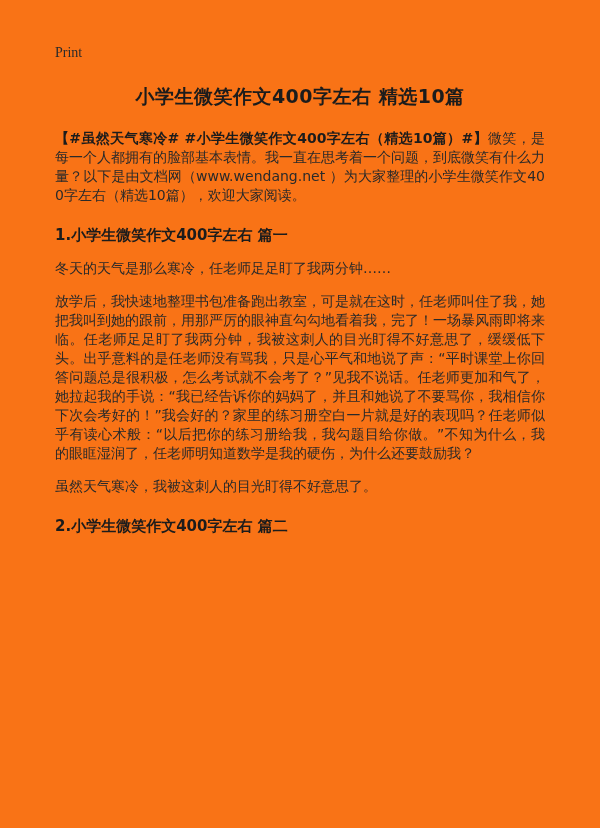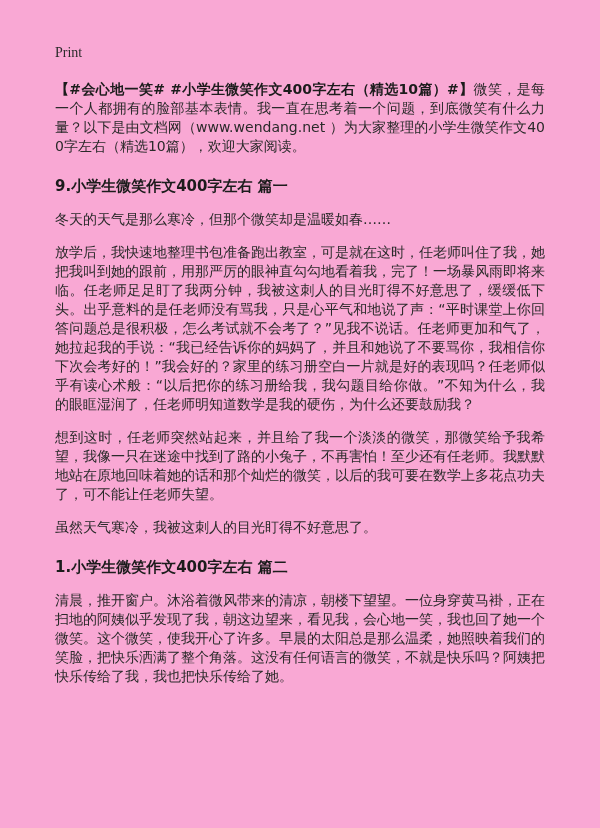--- a/index.html
+++ b/index.html
@@ -7,21 +7,21 @@
   body {
     width: 600px;
     height: 828px;
     overflow: hidden;
     font-family: "DejaVu Sans", sans-serif;
     color: #262626;
   }
   .page {
     width: 600px;
     height: 828px;
-    background: #f9a8d4;
+    background: #f97316;
     padding: 42px 55px 20px 55px;
   }
   .print-link {
     font-family: "Liberation Serif", "DejaVu Serif", serif;
     font-size: 14px;
     color: #2b2b2b;
     display: inline-block;
     cursor: pointer;
   }
   h1.doc-title {
@@ -49,27 +49,26 @@
     color: #1c1c1c;
   }
 </style>
 </head>
 <body>
 
 <div class="page">
 
   <span class="print-link">Print</span>
 
+  <h1 class="doc-title">小学生微笑作文400字左右 精选10篇</h1>
 
-  <p class="para intro"><span class="tags">【#会心地一笑# #小学生微笑作文400字左右（精选10篇）#】</span><span>微笑，是每一个人都拥有的脸部基本表情。我一直在思考着一个问题，到底微笑有什么力量？以下是由文档网（www.wendang.net ）为大家整理的小学生微笑作文400字左右（精选10篇），欢迎大家阅读。</span></p>
+  <p class="para intro"><span class="tags">【#虽然天气寒冷# #小学生微笑作文400字左右（精选10篇）#】</span><span>微笑，是每一个人都拥有的脸部基本表情。我一直在思考着一个问题，到底微笑有什么力量？以下是由文档网（www.wendang.net ）为大家整理的小学生微笑作文400字左右（精选10篇），欢迎大家阅读。</span></p>
 
-  <h2 class="section-heading">9.小学生微笑作文400字左右 篇一</h2>
+  <h2 class="section-heading">1.小学生微笑作文400字左右 篇一</h2>
 
-  <p class="para">冬天的天气是那么寒冷，但那个微笑却是温暖如春……</p>
+  <p class="para">冬天的天气是那么寒冷，任老师足足盯了我两分钟……</p>
   <p class="para">放学后，我快速地整理书包准备跑出教室，可是就在这时，任老师叫住了我，她把我叫到她的跟前，用那严厉的眼神直勾勾地看着我，完了！一场暴风雨即将来临。任老师足足盯了我两分钟，我被这刺人的目光盯得不好意思了，缓缓低下头。出乎意料的是任老师没有骂我，只是心平气和地说了声：“平时课堂上你回答问题总是很积极，怎么考试就不会考了？”见我不说话。任老师更加和气了，她拉起我的手说：“我已经告诉你的妈妈了，并且和她说了不要骂你，我相信你下次会考好的！”我会好的？家里的练习册空白一片就是好的表现吗？任老师似乎有读心术般：“以后把你的练习册给我，我勾题目给你做。”不知为什么，我的眼眶湿润了，任老师明知道数学是我的硬伤，为什么还要鼓励我？</p>
-  <p class="para">想到这时，任老师突然站起来，并且给了我一个淡淡的微笑，那微笑给予我希望，我像一只在迷途中找到了路的小兔子，不再害怕！至少还有任老师。我默默地站在原地回味着她的话和那个灿烂的微笑，以后的我可要在数学上多花点功夫了，可不能让任老师失望。</p>
   <p class="para">虽然天气寒冷，我被这刺人的目光盯得不好意思了。</p>
 
-  <h2 class="section-heading">1.小学生微笑作文400字左右 篇二</h2>
+  <h2 class="section-heading">2.小学生微笑作文400字左右 篇二</h2>
 
-  <p class="para">清晨，推开窗户。沐浴着微风带来的清凉，朝楼下望望。一位身穿黄马褂，正在扫地的阿姨似乎发现了我，朝这边望来，看见我，会心地一笑，我也回了她一个微笑。这个微笑，使我开心了许多。早晨的太阳总是那么温柔，她照映着我们的笑脸，把快乐洒满了整个角落。这没有任何语言的微笑，不就是快乐吗？阿姨把快乐传给了我，我也把快乐传给了她。</p>
 
 </div>
 
 </body></html>

